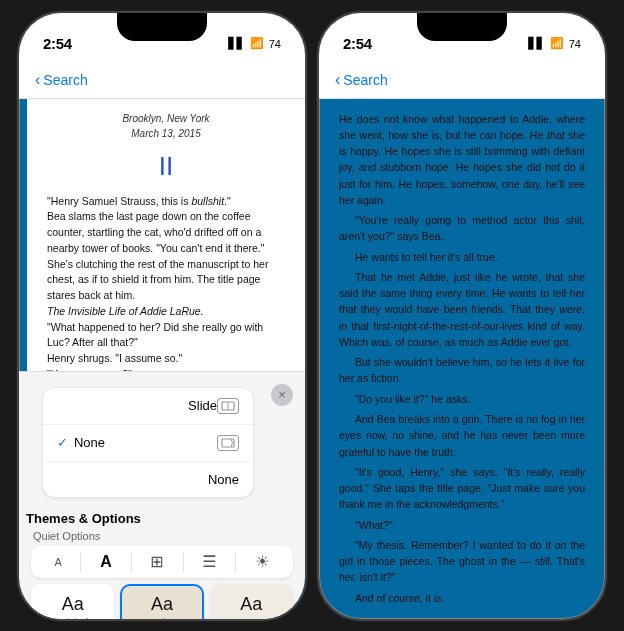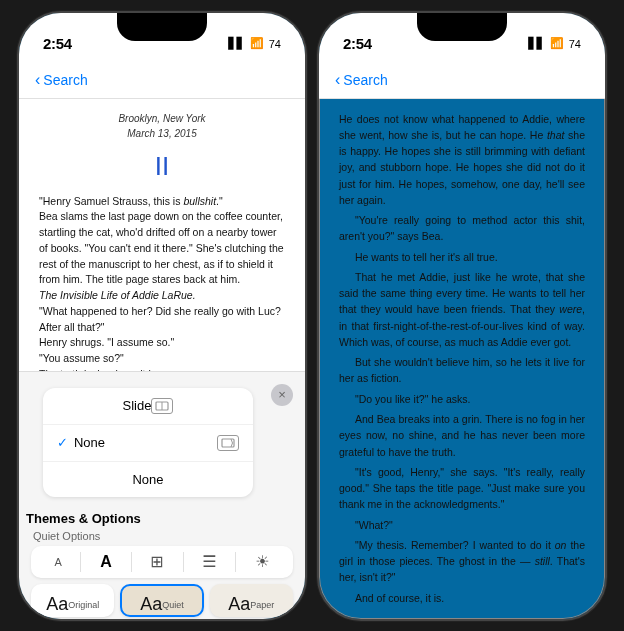--- a/index.html
+++ b/index.html
@@ -83,20 +83,21 @@
       font-weight: 300;
     }
 
     
     .book-content {
       padding: 0;
       background: #fff;
       height: calc(610px - 50px - 36px - 240px);
       overflow: hidden;
       position: relative;
+      margin-left: 8px;
     }
     .book-text {
       padding: 12px 20px;
       font-size: 10.5px;
       line-height: 1.5;
       color: #111;
     }
     .book-text .location {
       text-align: center;
       font-style: italic;
@@ -125,21 +126,21 @@
     .slide-options {
       background: #fff;
       margin: 8px 12px 4px 12px;
       border-radius: 12px;
       overflow: hidden;
       box-shadow: 0 1px 4px rgba(0,0,0,0.12);
     }
     .slide-option-item {
       display: flex;
       align-items: center;
-      justify-content: center;
+      justify-content: flex-end;
       padding: 10px 14px;
       border-bottom: 1px solid #f0f0f0;
       font-size: 13px;
       color: #000;
     }
     .slide-option-item:last-child {
       border-bottom: none;
     }
     .slide-option-item .icon-right {
       width: 22px;
@@ -189,21 +190,21 @@
       display: grid;
       grid-template-columns: repeat(3, 1fr);
       gap: 6px;
       padding: 0 12px 8px 12px;
     }
     .theme-item {
       border-radius: 10px;
       overflow: hidden;
       border: 2px solid transparent;
       display: flex;
-      flex-direction: row;
+      flex-direction: column;
       align-items: center;
       justify-content: center;
       padding: 8px 6px 0 6px;
       background: #fff;
       box-shadow: 0 1px 3px rgba(0,0,0,0.1);
       text-align: center;
     }
     .theme-item.selected {
       border-color: #007AFF;
     }

